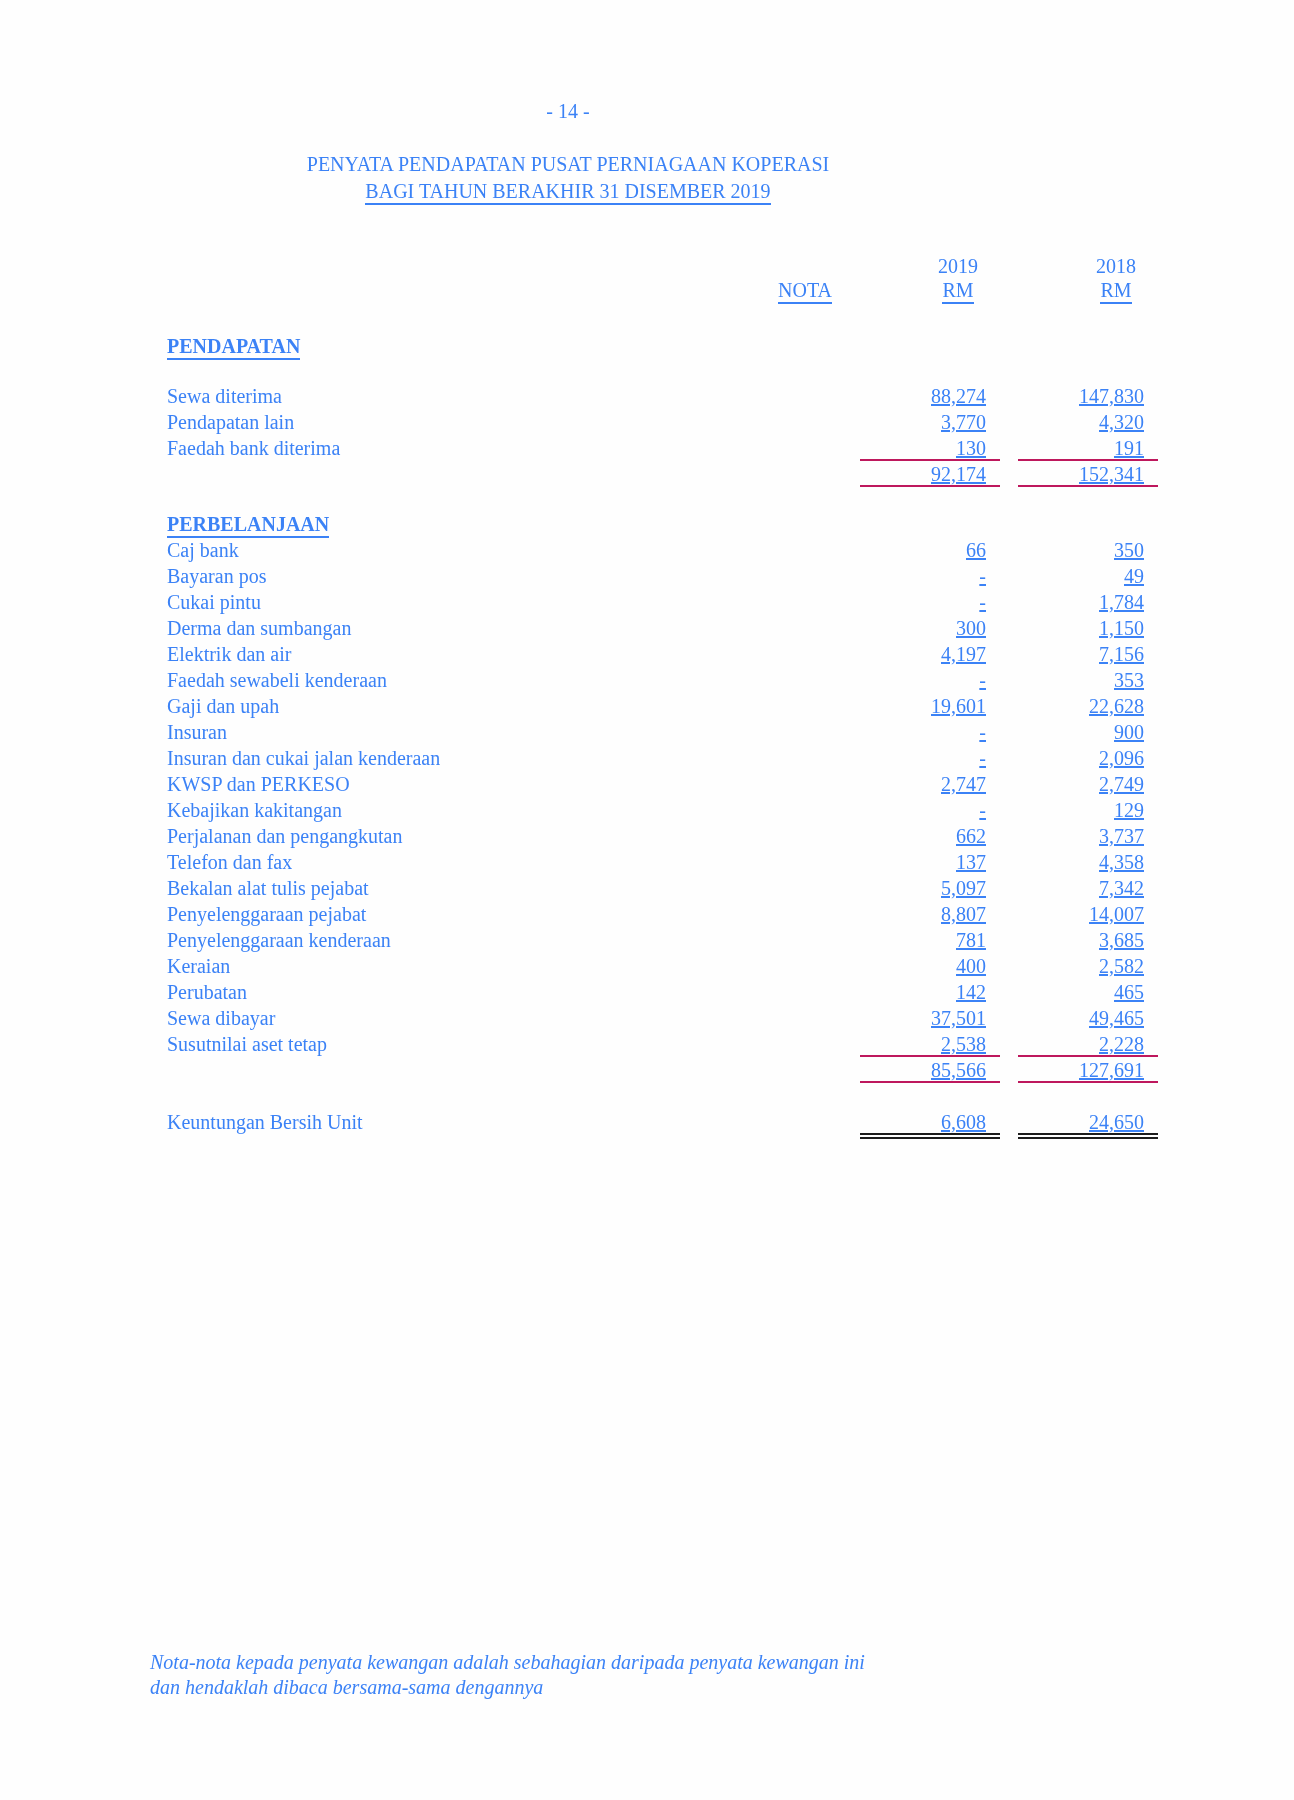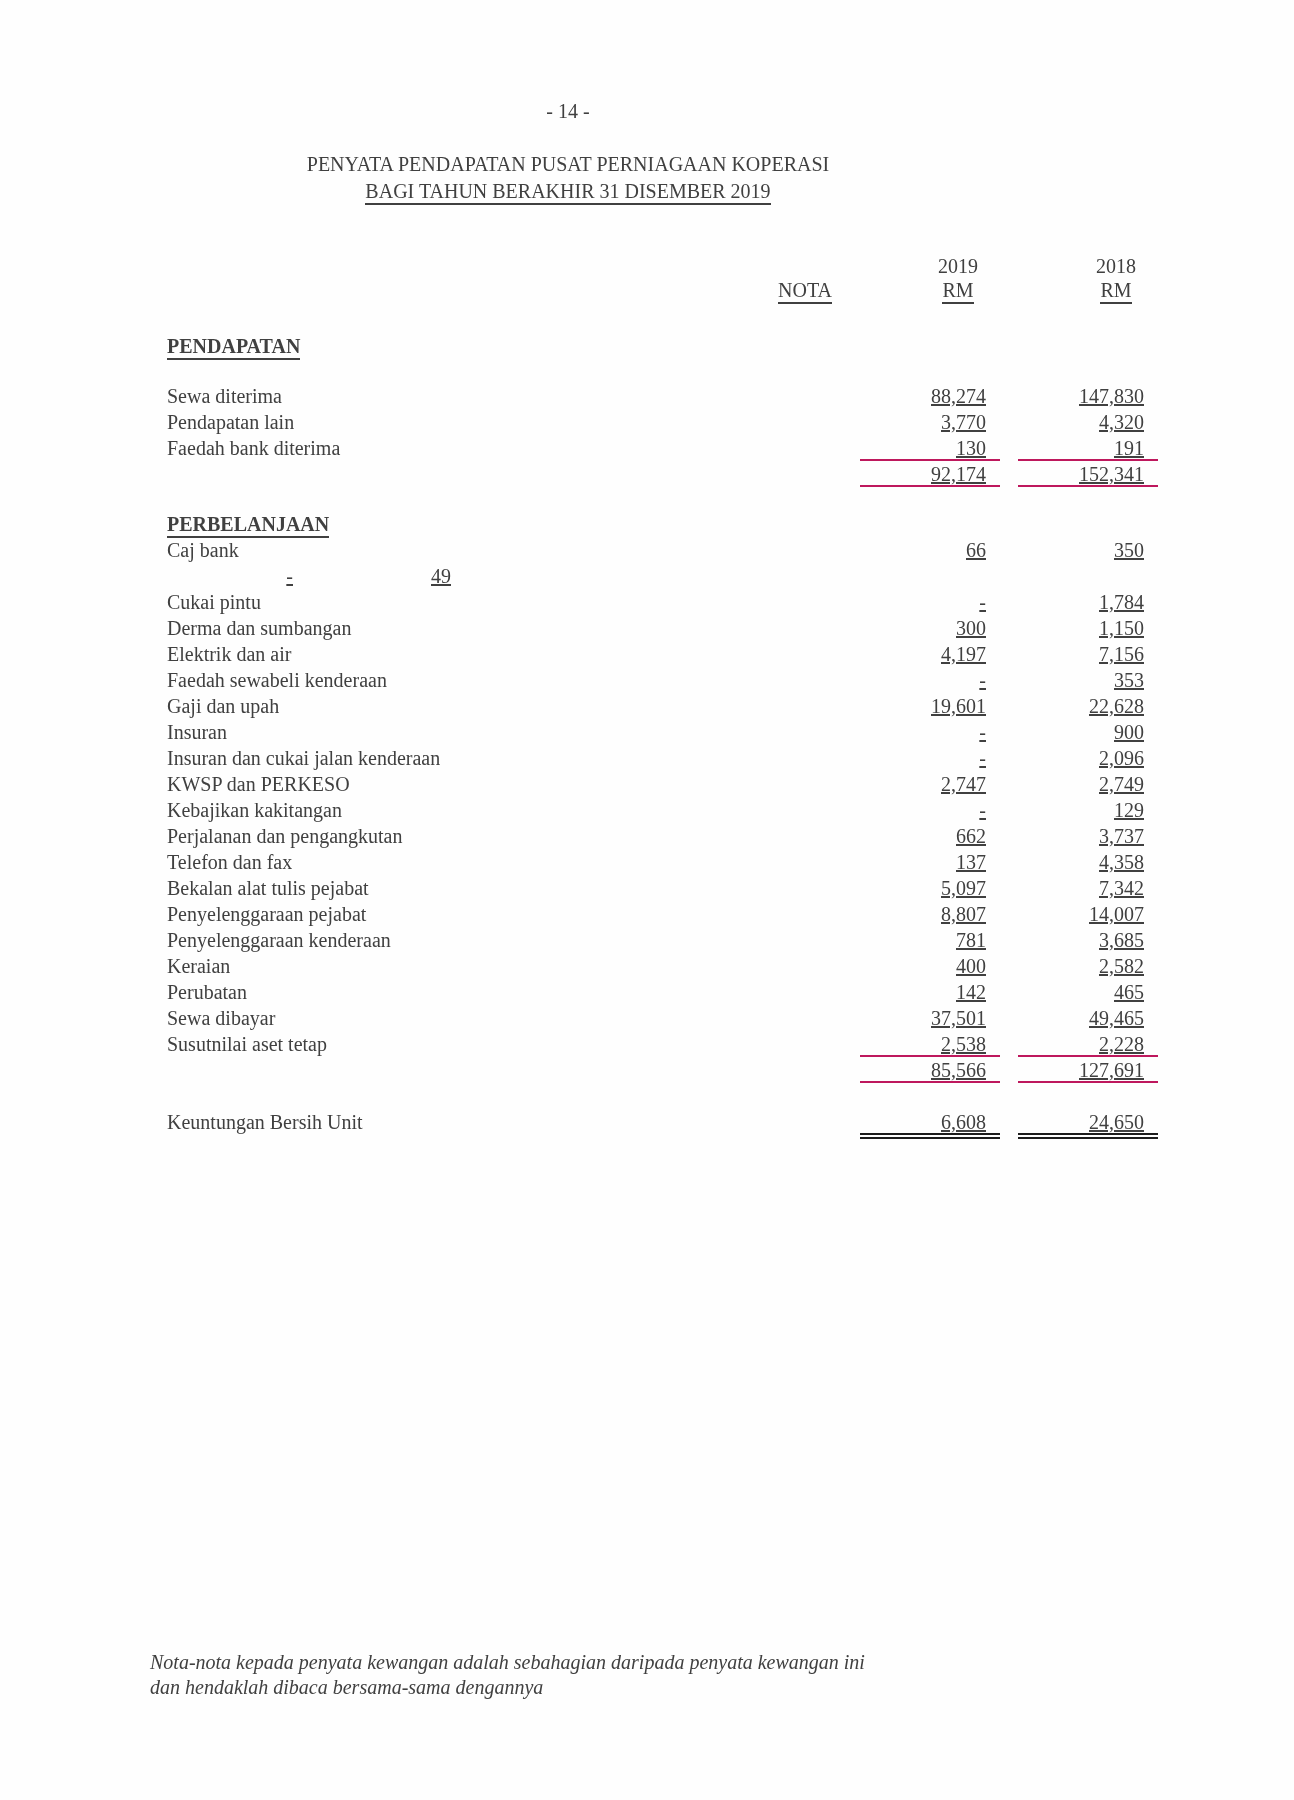--- a/index.html
+++ b/index.html
@@ -3,21 +3,21 @@
 <meta charset="utf-8">
 <style>
   * { margin: 0; padding: 0; box-sizing: border-box; }
   html, body { background: #ffffff; }
   .page {
     position: relative;
     width: 1294px;
     height: 1800px;
     margin: 0 auto;
     background: #fefefe;
-    color: #404040;
+    color: #3b82f6;
     font-family: "Liberation Serif", serif;
     font-size: 20px;
     overflow: hidden;
   }
   
   .center-block {
     position: absolute;
     left: 150px;
     width: 836px;
     text-align: center;
@@ -142,20 +142,21 @@
     <div class="trow sechead">
       <span class="label"><span class="u">PERBELANJAAN</span></span>
     </div>
 
     <div class="trow">
       <span class="label">Caj bank</span>
       <span class="amt">66</span>
       <span class="amt">350</span>
     </div>
     <div class="trow">
+      <span class="label">Bayaran pos</span>
       <span class="amt">-</span>
       <span class="amt">49</span>
     </div>
     <div class="trow">
       <span class="label">Cukai pintu</span>
       <span class="amt">-</span>
       <span class="amt">1,784</span>
     </div>
     <div class="trow">
       <span class="label">Derma dan sumbangan</span>

